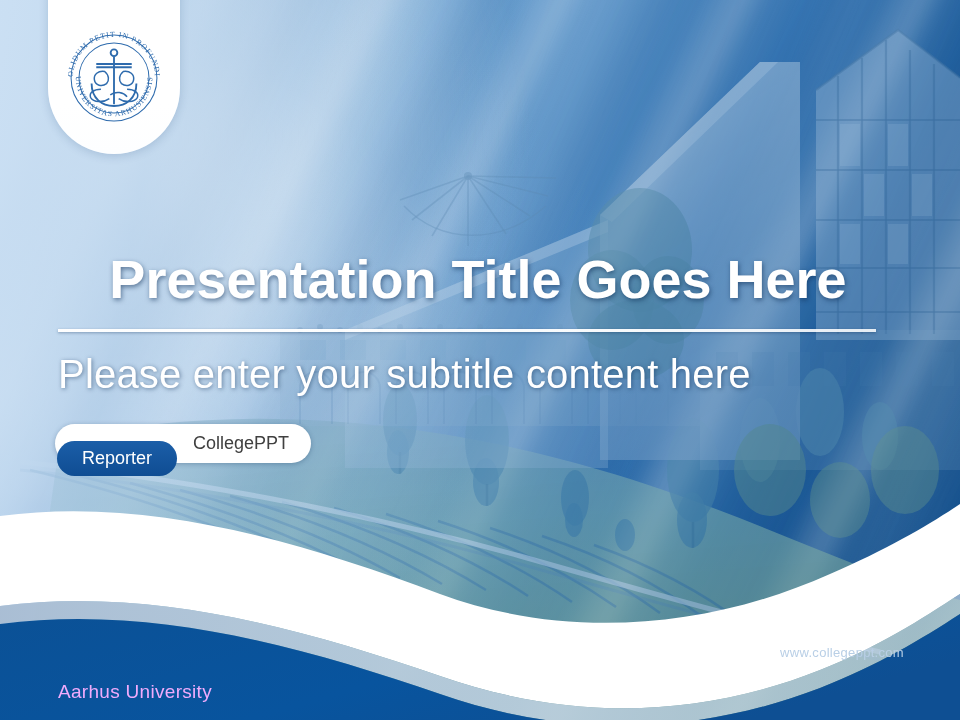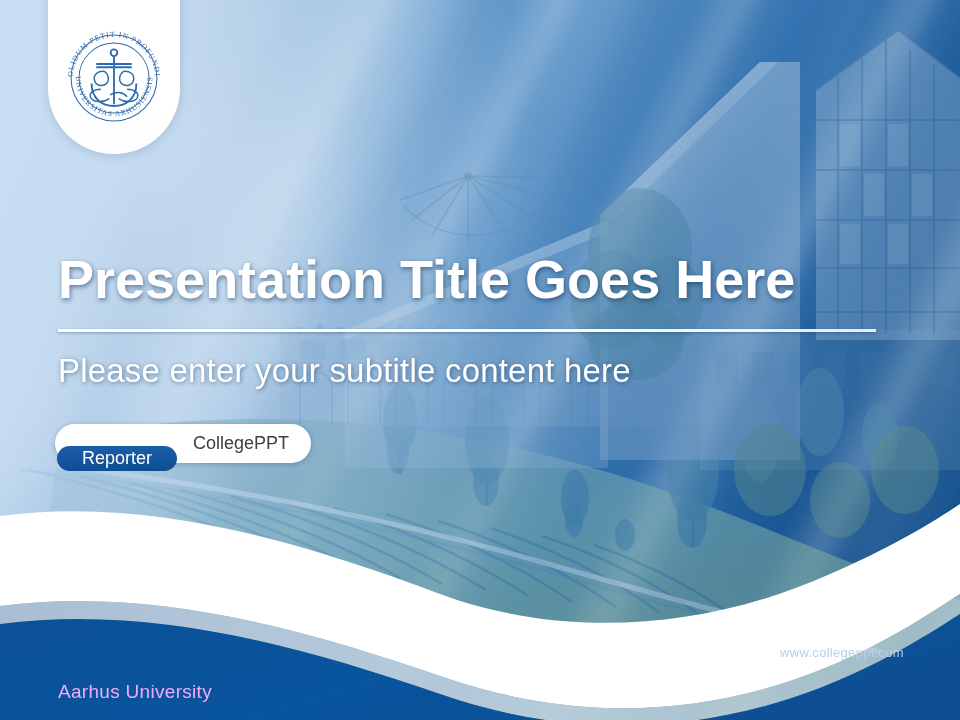--- a/index.html
+++ b/index.html
@@ -109,36 +109,37 @@
     left: 58px;
     top: 250px;
     width: 840px;
     color: #ffffff;
     font-size: 54px;
     font-weight: bold;
     letter-spacing: 0px;
     line-height: 1.08;
     text-shadow: 1px 2px 5px rgba(10,40,80,0.55);
     white-space: nowrap;
+    text-align: center;
   }
   .rule {
     position: absolute;
     left: 58px;
     top: 329px;
     width: 818px;
     height: 3px;
     background: linear-gradient(90deg, rgba(255,255,255,0.98) 0%, rgba(255,255,255,0.95) 70%, rgba(255,255,255,0.85) 100%);
     box-shadow: 0 1px 3px rgba(10,40,80,0.35);
   }
   .subtitle {
     position: absolute;
     left: 58px;
     top: 352px;
     color: #ffffff;
-    font-size: 33px;
+    font-size: 40px;
     font-weight: normal;
     letter-spacing: 0.2px;
     text-shadow: 1px 1px 4px rgba(10,40,80,0.5);
     white-space: nowrap;
   }
 
   
   .reporter-wrap {
     position: absolute;
     left: 55px;
@@ -148,21 +149,21 @@
     background: #ffffff;
     border-radius: 20px;
     box-shadow: 0 1px 5px rgba(10,40,80,0.28);
     display: flex;
     align-items: center;
     box-sizing: border-box;
     padding: 2px;
   }
   .reporter-tag {
     width: 120px;
-    height: 25px;
+    height: 35px;
     border-radius: 18px;
     background: linear-gradient(180deg, #1b5ea8 0%, #0f4d93 100%);
     color: #ffffff;
     font-size: 18px;
     display: flex;
     align-items: center;
     justify-content: center;
     flex: 0 0 auto;
     margin-top: 30px;
   }

